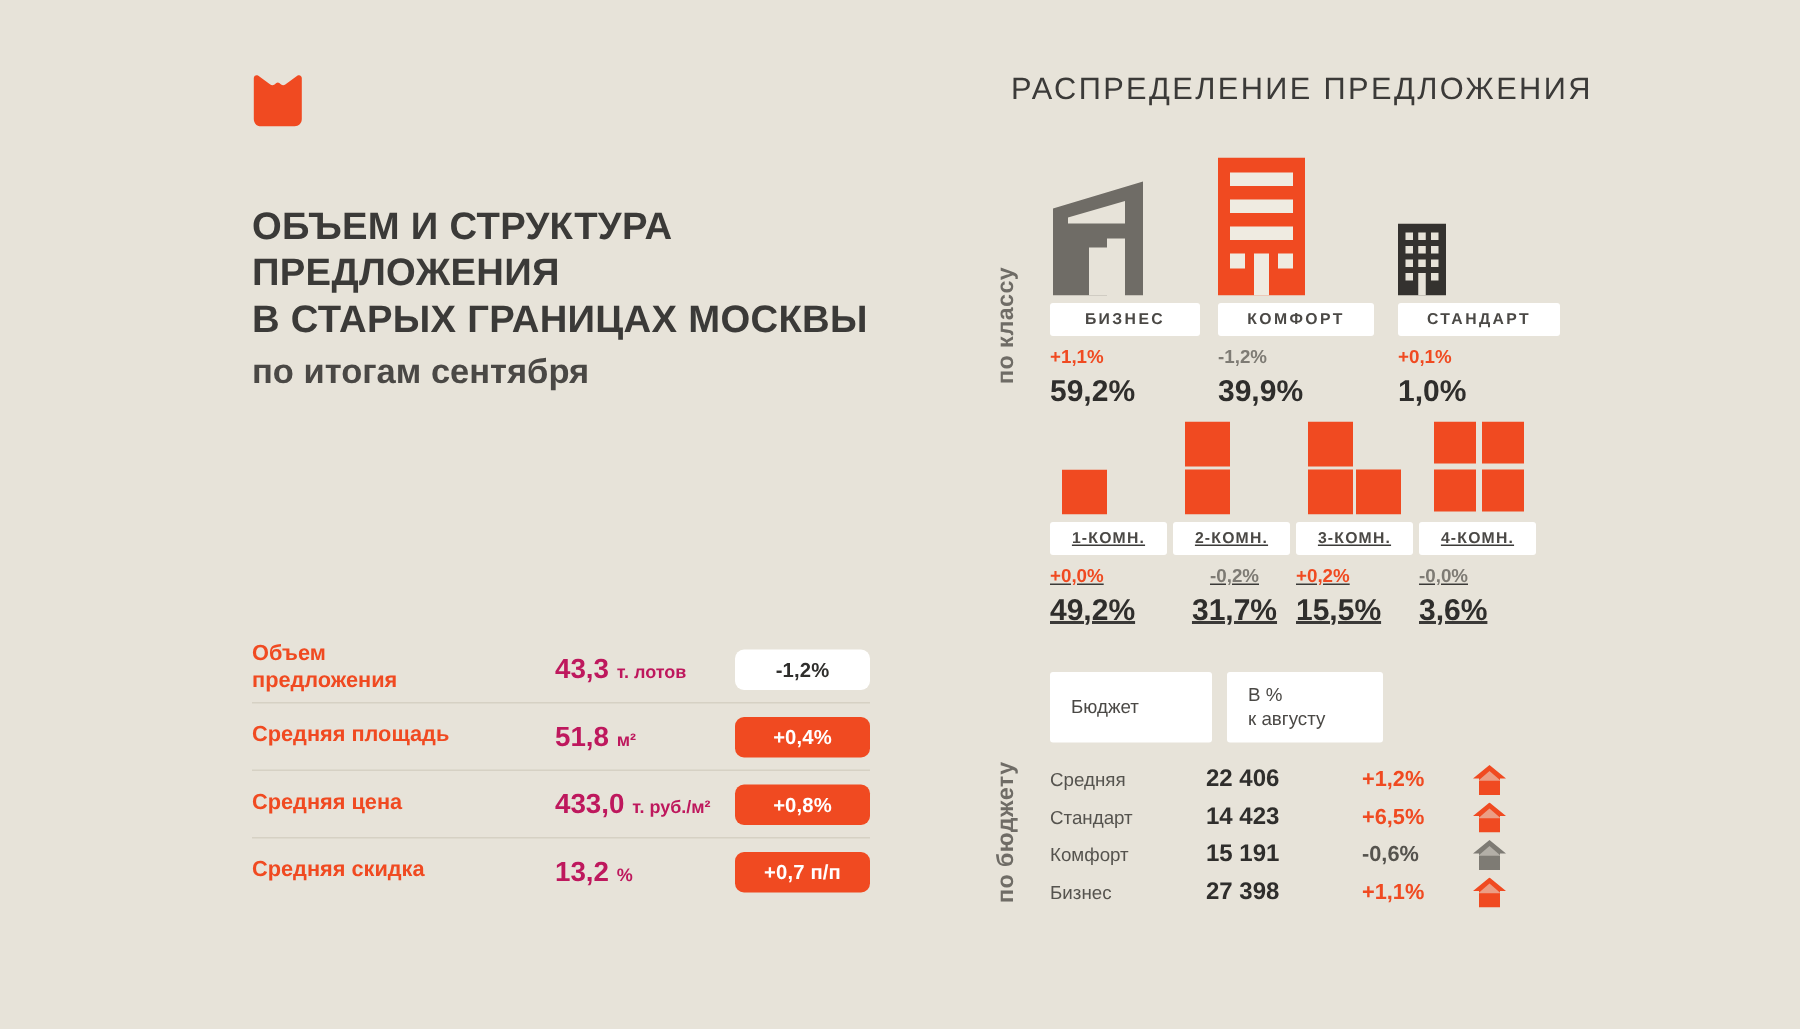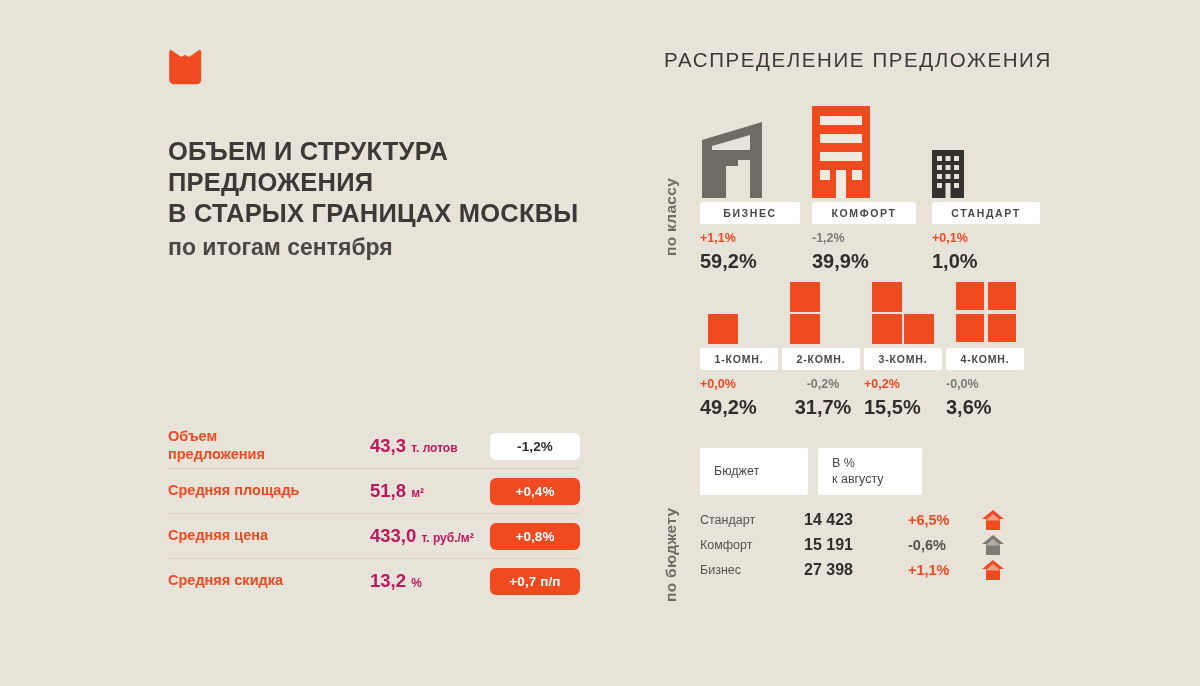--- a/index.html
+++ b/index.html
@@ -58,21 +58,21 @@
     font-size:13.5px;font-weight:700;letter-spacing:.1px;
   }
   .m-badge.white{background:#ffffff;color:#2f2e2c;}
   .m-badge.orange{background:#f04a21;color:#ffffff;}
 
   
   .right{position:absolute;left:660px;top:48px;width:420px;}
   .right-head{
     font-size:20.5px;font-weight:400;color:#3b3a38;
     letter-spacing:1.6px;text-transform:uppercase;
-    margin-left:4px;
+    margin-left:14px;
   }
 
   .vlabel{
     position:absolute;
     writing-mode:vertical-rl;transform:rotate(180deg);
     font-size:15.5px;font-weight:700;color:#6f6c66;
     letter-spacing:.3px;white-space:nowrap;
   }
 
   .chip{
@@ -88,21 +88,21 @@
 
   
   .class-sec{position:absolute;left:40px;top:62px;width:380px;}
   .class-icons{position:relative;height:92px;}
   .class-cells{display:flex;}
   .class-cell{flex:none;}
 
   
   .rooms-sec{position:absolute;left:40px;top:240px;width:380px;}
   .rooms-icons{position:relative;height:60px;}
-  .rooms-cells{display:flex;}
+  .rooms-cells{display:flex;text-decoration:underline;}
   .rooms-cell{flex:none;}
 
   
   .budget-sec{position:absolute;left:40px;top:400px;width:390px;}
   .b-head{display:flex;gap:10px;}
   .b-head-chip{
     background:#fff;height:47px;border-radius:2px;
     display:flex;align-items:center;
     padding:0 14px;box-sizing:border-box;
     font-size:12.5px;font-weight:400;color:#4a4845;line-height:1.25;
@@ -318,20 +318,31 @@
         <div class="b-head-chip" style="width:104px;">
           <div>
             <div>В %</div>
             <div>к августу</div>
           </div>
         </div>
       </div>
 
       <div class="b-rows">
 
+        <div class="b-row">
+          <div class="b-name">Средняя</div>
+          <div class="b-val">22 406</div>
+          <div class="b-pct up">+1,2%</div>
+          <div class="b-icon">
+            <svg width="22" height="20" viewBox="0 0 22 20" aria-hidden="true">
+              <path d="M11 0 L22 9 L18 9 L18 20 L4 20 L4 9 L0 9 Z" fill="#f04a21"></path>
+              <path d="M11 4 L18.5 10.5 L3.5 10.5 Z" fill="#e7e3d9" opacity=".55"></path>
+            </svg>
+          </div>
+        </div>
 
         <div class="b-row">
           <div class="b-name">Стандарт</div>
           <div class="b-val">14 423</div>
           <div class="b-pct up">+6,5%</div>
           <div class="b-icon">
             <svg width="22" height="20" viewBox="0 0 22 20" aria-hidden="true">
               <path d="M11 0 L22 9 L18 9 L18 20 L4 20 L4 9 L0 9 Z" fill="#f04a21"></path>
               <path d="M11 4 L18.5 10.5 L3.5 10.5 Z" fill="#e7e3d9" opacity=".55"></path>
             </svg>

